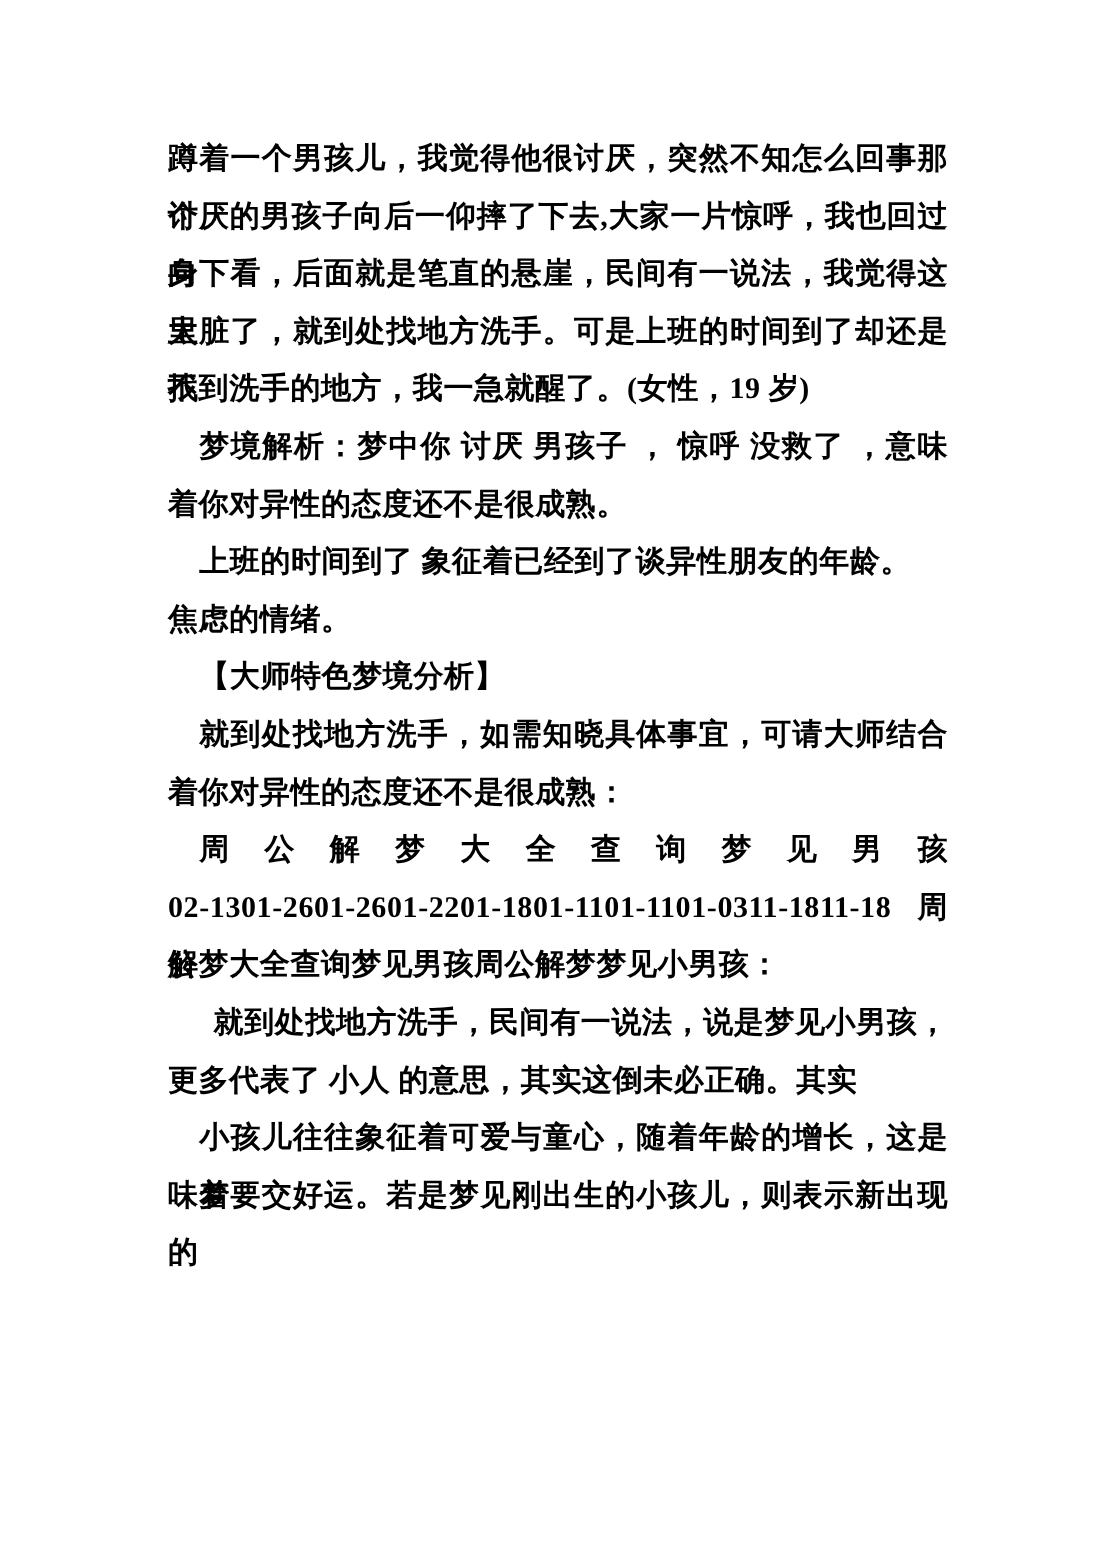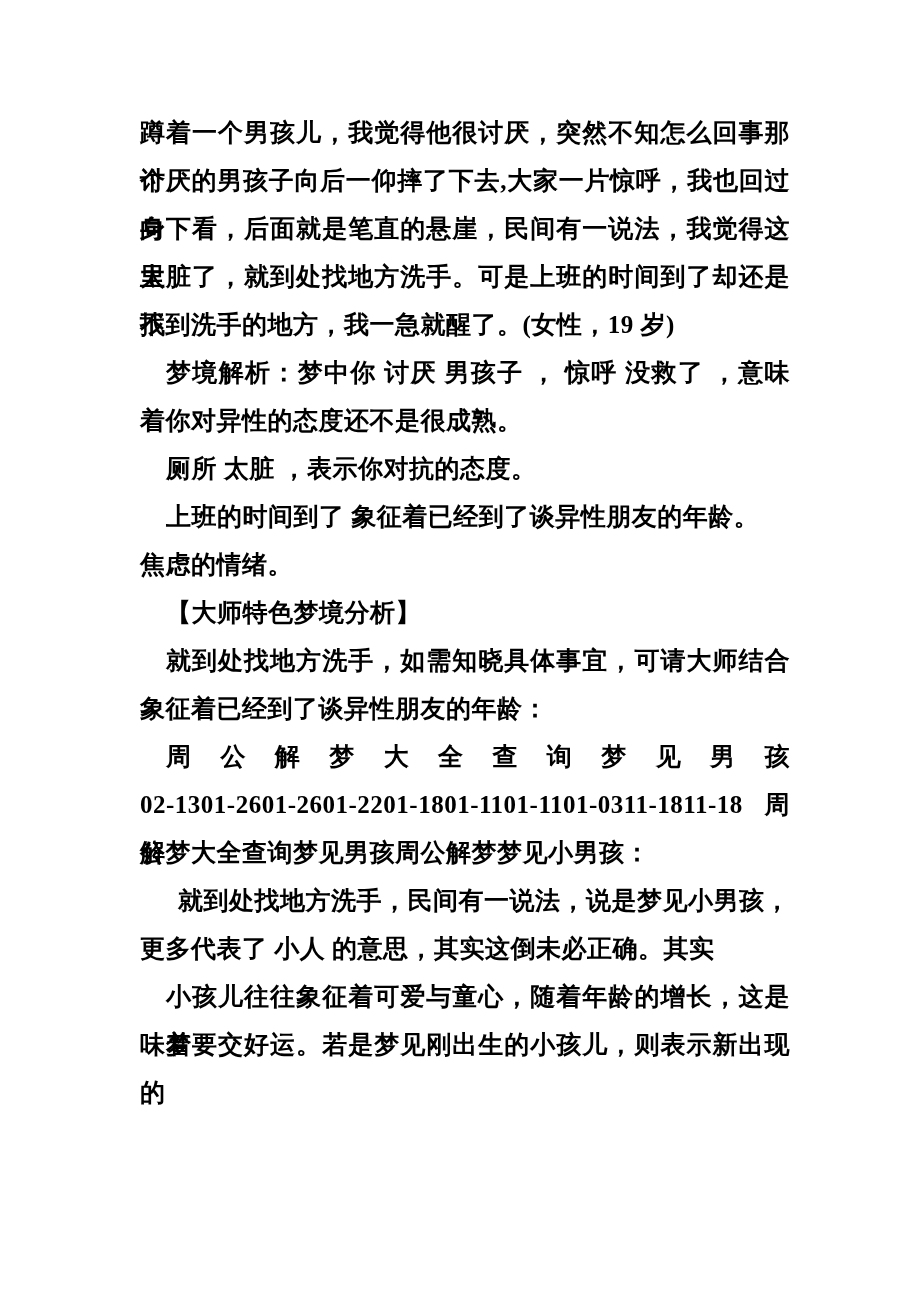--- a/index.html
+++ b/index.html
@@ -56,26 +56,25 @@
 
 <div class="page">
   <div class="text-block">
     <div class="line j">蹲着一个男孩儿，我觉得他很讨厌，突然不知怎么回事那个</div>
     <div class="line j">讨厌的男孩子向后一仰摔了下去,大家一片惊呼，我也回过身</div>
     <div class="line j">向下看，后面就是笔直的悬崖，民间有一说法，我觉得这里</div>
     <div class="line j">太脏了，就到处找地方洗手。可是上班的时间到了却还是找</div>
     <div class="line">不到洗手的地方，我一急就醒了。(女性，19 岁)</div>
     <div class="line ind j">梦境解析：梦中你 讨厌 男孩子 ， 惊呼 没救了 ，意味</div>
     <div class="line">着你对异性的态度还不是很成熟。</div>
-    <div class="line ind">厕所 太脏 ，表示你对抗的态度。</div>
     <div class="line ind">上班的时间到了 象征着已经到了谈异性朋友的年龄。</div>
     <div class="line">焦虑的情绪。</div>
     <div class="line ind">【大师特色梦境分析】</div>
     <div class="line ind j">就到处找地方洗手，如需知晓具体事宜，可请大师结合</div>
-    <div class="line">象征着已经到了谈异性朋友的年龄：</div>
+    <div class="line">着你对异性的态度还不是很成熟：</div>
     <div class="line ind j">周 公 解 梦 大 全 查 询 梦 见 男 孩</div>
     <div class="line j">02-1301-2601-2601-2201-1801-1101-1101-0311-1811-18 周 公</div>
     <div class="line">解梦大全查询梦见男孩周公解梦梦见小男孩：</div>
     <div class="line ind2 j">就到处找地方洗手，民间有一说法，说是梦见小男孩，</div>
     <div class="line">更多代表了 小人 的意思，其实这倒未必正确。其实</div>
     <div class="line ind j">小孩儿往往象征着可爱与童心，随着年龄的增长，这是梦</div>
     <div class="line j">味着要交好运。若是梦见刚出生的小孩儿，则表示新出现的</div>
   </div>
   <div class="page-num">3</div>
 </div>

